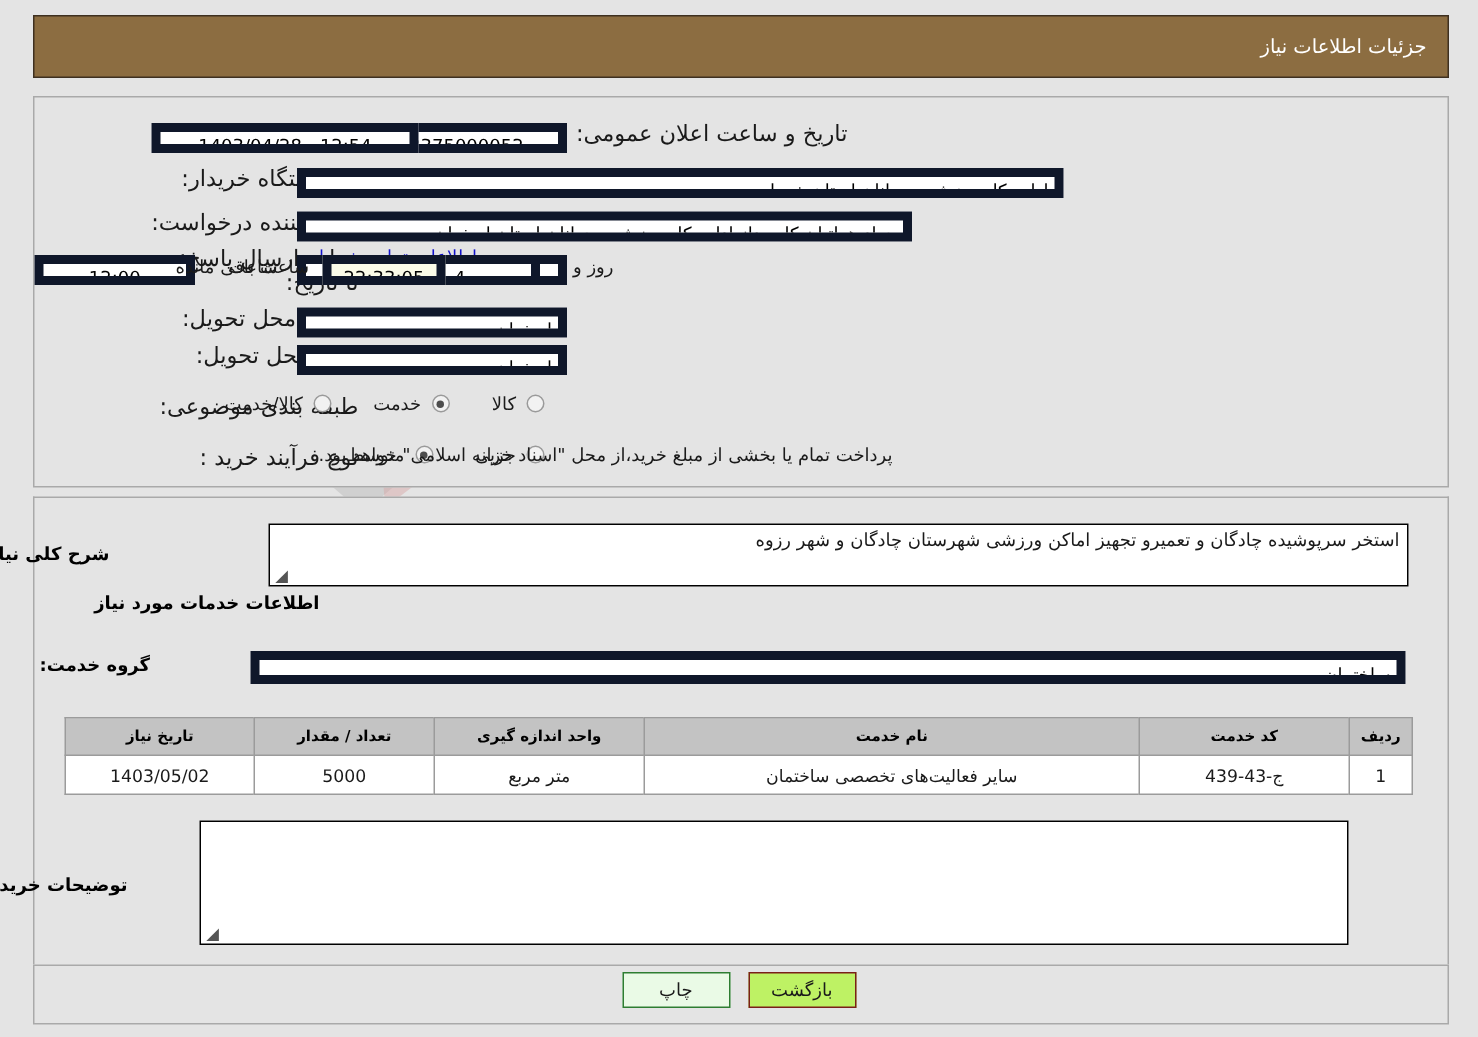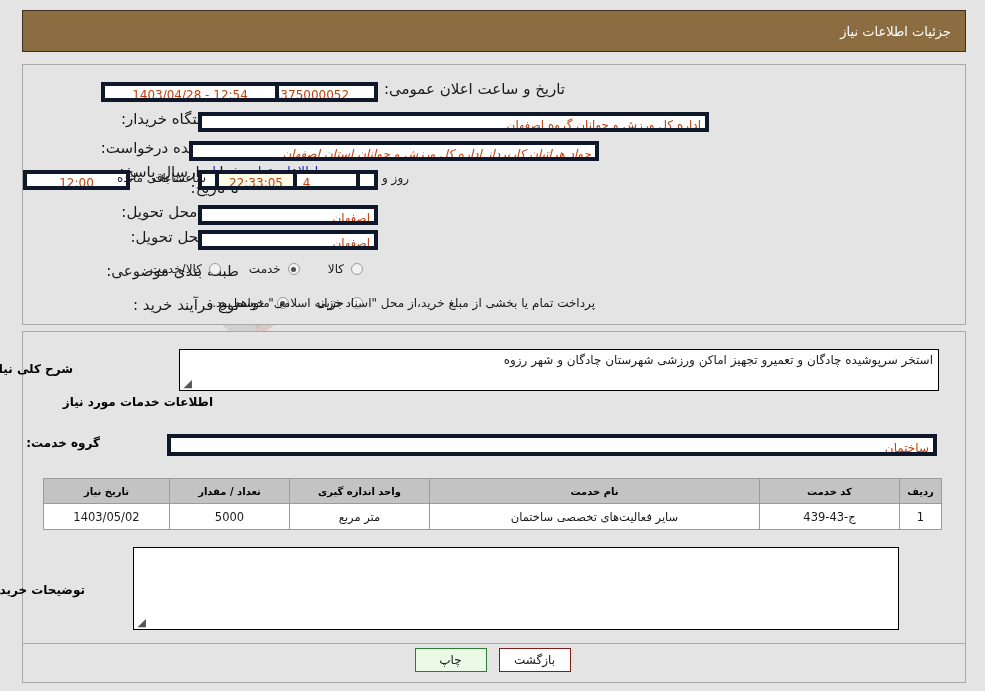--- a/index.html
+++ b/index.html
@@ -140,26 +140,26 @@
     font-size: 15px;
     color: #1a1a1a;
     text-align: right;
   }
   .lbl2 {
     font-size: 12px;
     color: #1a1a1a;
   }
   .field {
     box-sizing: border-box;
-    border: 4px solid #0f172a;
+    border: 6px solid #0f172a;
     background: #ffffff;
     height: 20px;
     line-height: 18px;
     font-size: 12px;
-    color: #c2410c;
+    color: #000000;
     padding: 0 4px;
     overflow: hidden;
     white-space: nowrap;
     text-overflow: clip;
   }
   .field.center { text-align: center; }
   .field.right  { text-align: right; }
   .field.cream  { background: #fbfbe8; text-align: center; }
 
   .lnk {
@@ -277,21 +277,21 @@
     box-sizing: border-box;
     min-width: 72px;
     height: 24px;
     line-height: 22px;
     text-align: center;
     font-size: 12px;
     cursor: pointer;
     padding: 0 10px;
   }
   .btn-back {
-    background: #ffffff;
+    background: #bef264;
     border: 1px solid #7b1f18;
     color: #1a1a1a;
   }
   .btn-print {
     background: #eafae6;
     border: 1px solid #2e7d32;
     color: #1a1a1a;
   }
 </style>
 </head>
@@ -321,26 +321,26 @@
   <div class="field center" style="position:absolute; right:607px; top:82px; width:180px; z-index:12;">1103003375000052</div>
 
   <div class="frow" style="right:420px; top:80px;">
     <span class="lbl">تاریخ و ساعت اعلان عمومی:</span>
   </div>
   <div class="field center" style="position:absolute; right:706px; top:82px; width:178px; z-index:12;">12:54 - 1403/04/28</div>
 
   <div class="frow" style="right:746px; top:110px;">
     <span class="lbl">نام دستگاه خریدار:</span>
   </div>
-  <div class="field right" style="position:absolute; right:276px; top:112px; width:511px; z-index:12;">اداره کل ورزش و جوانان گروه اصفهان</div>
+  <div class="field right" style="position:absolute; right:276px; top:112px; width:511px; z-index:12;">اداره کل ورزش و جوانان استان خدمات</div>
 
   <div class="frow" style="right:746px; top:139px;">
     <span class="lbl">ایجاد کننده درخواست:</span>
   </div>
-  <div class="field right" style="position:absolute; right:386px; top:141px; width:410px; z-index:12;font-style:italic;">جواد هراتیان کاربرداز اداره کل ورزش و جوانان استان اصفهان</div>
+  <div class="field right" style="position:absolute; right:377px; top:141px; width:410px; z-index:12;">جواد هراتیان کاربرداز اداره کل ورزش و جوانان استان اصفهان</div>
   <div class="frow" style="right:667px; top:140px;">
     <span class="lnk">اطلاعات تماس خریدار</span>
   </div>
 
   <div class="frow" style="right:746px; top:165px; display:block; width:120px; white-space:normal; line-height:15px;">
     <span class="lbl">مهلت ارسال پاسخ: تا تاریخ:</span>
   </div>
   <div class="field center" style="position:absolute; right:607px; top:170px; width:180px; z-index:12;">1403/05/02</div>
 
   <div class="frow" style="right:800px; top:171px;">

